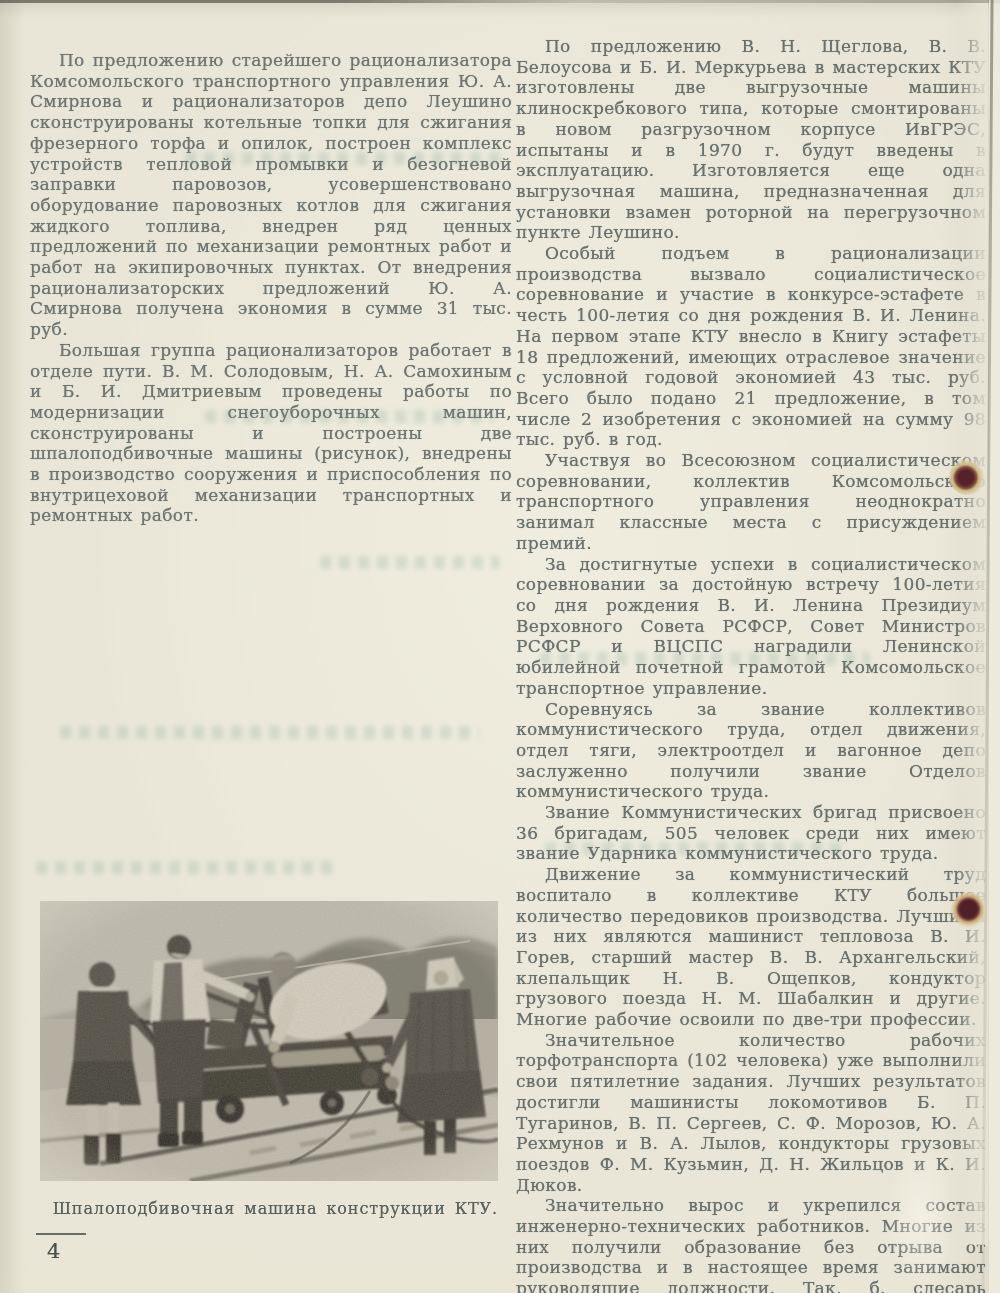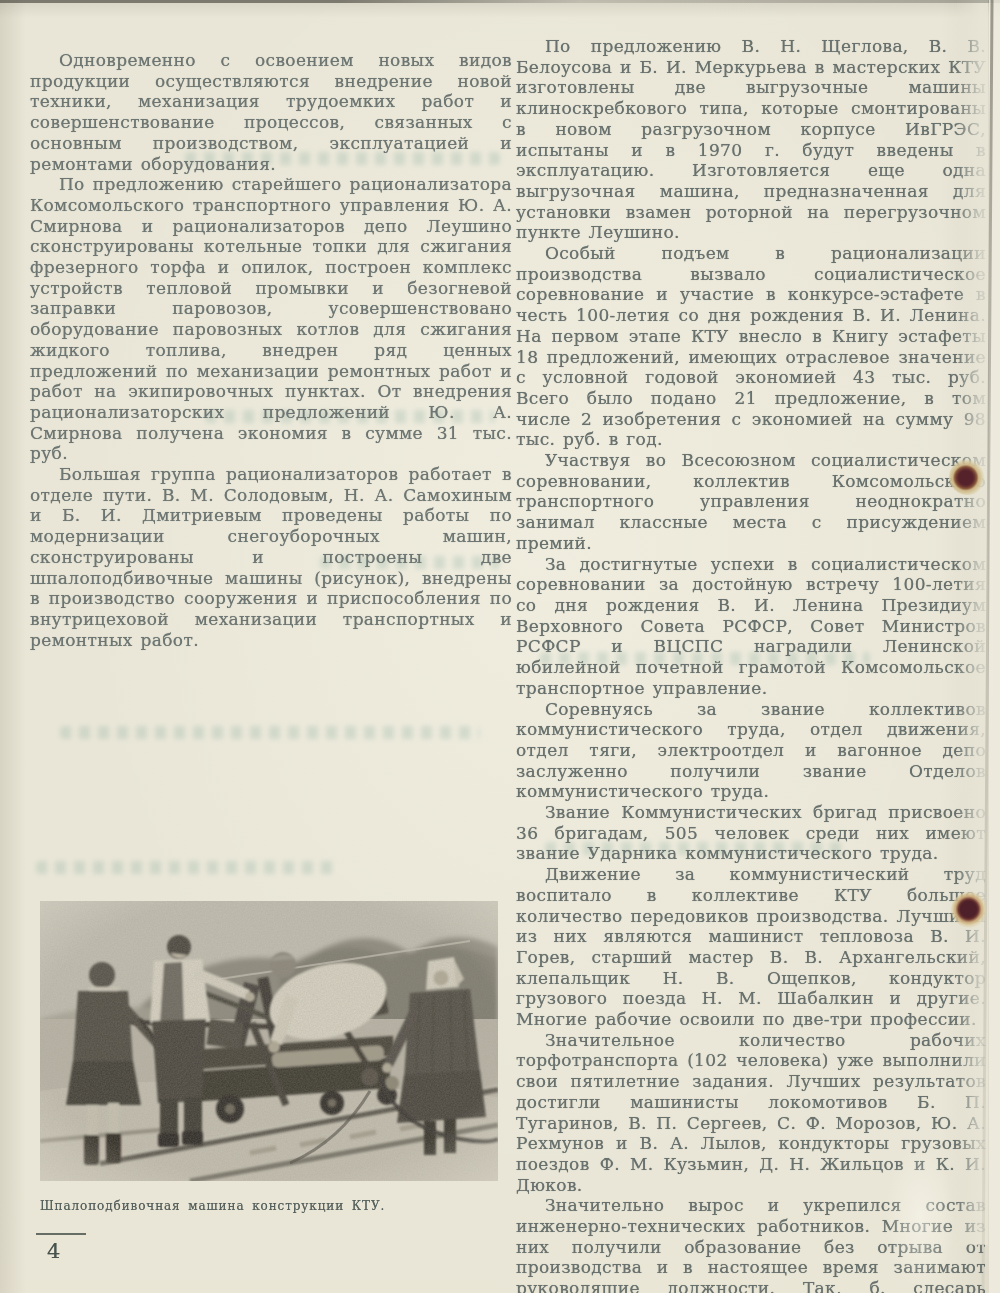--- a/index.html
+++ b/index.html
@@ -27,21 +27,21 @@
     text-shadow:0 0 .7px rgba(109,118,114,.85);
   }
   .col p{margin:0;text-indent:1.7em;}
   .col-left{left:30px;top:50px;width:482px;}
   .col-right{left:516px;top:36px;width:470px;color:#68716d;}
   .photo{
     position:absolute;left:40px;top:901px;width:458px;height:280px;margin:0;
   }
   .caption{
     position:absolute;left:40px;top:1199px;width:458px;
-    text-align:left;font-size:12px;letter-spacing:.9px;word-spacing:3px;
+    text-align:right;font-size:16px;letter-spacing:.9px;word-spacing:3px;
     color:#57615d;text-shadow:0 0 .5px rgba(87,97,93,.8);
   }
   .footer-rule{
     position:absolute;left:36px;top:1233px;width:50px;height:2px;
     background:rgba(58,68,63,.75);
   }
   .page-number{
     position:absolute;left:47px;top:1239px;
     font-size:21px;color:#49534e;text-shadow:0 0 .6px rgba(73,83,78,.8);
   }
@@ -88,21 +88,20 @@
 
   <div class="ghost" style="left:185px;top:152px;width:315px;"></div>
   <div class="ghost" style="left:205px;top:410px;width:290px;"></div>
   <div class="ghost" style="left:320px;top:556px;width:180px;"></div>
   <div class="ghost" style="left:60px;top:726px;width:420px;"></div>
   <div class="ghost" style="left:36px;top:861px;width:300px;"></div>
   <div class="ghost" style="left:540px;top:652px;width:330px;"></div>
   <div class="ghost" style="left:545px;top:842px;width:300px;"></div>
 
   <div class="col col-left">
-    <p>Одновременно с освоением новых видов продукции осуществляются внедрение новой техники, механизация трудоемких работ и совершенствование процессов, связанных с основным производством, эксплуатацией и ремонтами оборудования.</p>
     <p>По предложению старейшего рационализатора Комсомольского транспортного управления Ю. А. Смирнова и рационализаторов депо Леушино сконструированы котельные топки для сжигания фрезерного торфа и опилок, построен комплекс устройств тепловой промывки и безогневой заправки паровозов, усовершенствовано оборудование паровозных котлов для сжигания жидкого топлива, внедрен ряд ценных предложений по механизации ремонтных работ и работ на экипировочных пунктах. От внедрения рационализаторских предложений Ю. А. Смирнова получена экономия в сумме 31 тыс. руб.</p>
     <p>Большая группа рационализаторов работает в отделе пути. В. М. Солодовым, Н. А. Самохиным и Б. И. Дмитриевым проведены работы по модернизации снегоуборочных машин, сконструированы и построены две шпалоподбивочные машины (рисунок), внедрены в производство сооружения и приспособления по внутрицеховой механизации транспортных и ремонтных работ.</p>
   </div>
 
   <div class="col col-right">
     <p>По предложению В. Н. Щеглова, В. В. Белоусова и Б. И. Меркурьева в мастерских КТУ изготовлены две выгрузочные машины клиноскребкового типа, которые смонтированы в новом разгрузочном корпусе ИвГРЭС, испытаны и в 1970 г. будут введены в эксплуатацию. Изготовляется еще одна выгрузочная машина, предназначенная для установки взамен роторной на перегрузочном пункте Леушино.</p>
     <p>Особый подъем в рационализации производства вызвало социалистическое соревнование и участие в конкурсе-эстафете в честь 100-летия со дня рождения В. И. Ленина. На первом этапе КТУ внесло в Книгу эстафеты 18 предложений, имеющих отраслевое значение с условной годовой экономией 43 тыс. руб. Всего было подано 21 предложение, в том числе 2 изобретения с экономией на сумму 98 тыс. руб. в год.</p>
     <p>Участвуя во Всесоюзном социалистическом соревновании, коллектив Комсомольского транспортного управления неоднократно занимал классные места с присуждением премий.</p>
     <p>За достигнутые успехи в социалистическом соревновании за достойную встречу 100-летия со дня рождения В. И. Ленина Президиум Верховного Совета РСФСР, Совет Министров РСФСР и ВЦСПС наградили Ленинской юбилейной почетной грамотой Комсомольское транспортное управление.</p>
     <p>Соревнуясь за звание коллективов коммунистического труда, отдел движения, отдел тяги, электроотдел и вагонное депо заслуженно получили звание Отделов коммунистического труда.</p>

